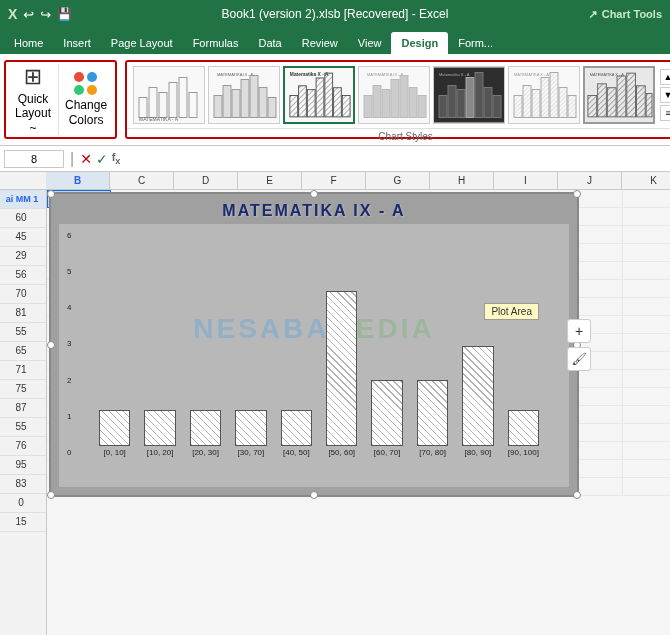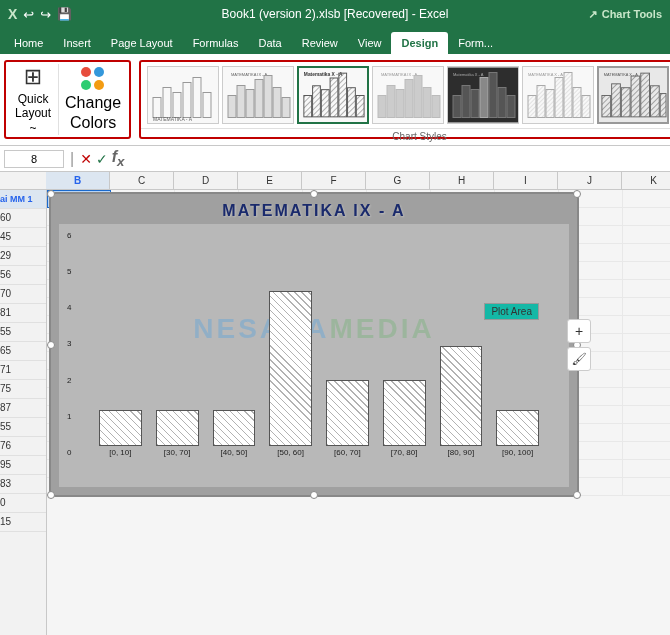--- a/index.html
+++ b/index.html
@@ -89,21 +89,21 @@
       gap: 2px;
     }
     .colors-dots {
       display: grid;
       grid-template-columns: 1fr 1fr;
       gap: 2px;
       width: 24px;
       height: 24px;
     }
     .dot { width: 10px; height: 10px; border-radius: 50%; }
-    .btn-label { font-size: 16px; text-align: center; line-height: 1.2; }
+    .btn-label { font-size: 12px; text-align: center; line-height: 1.2; }
 
     
     .chart-styles-group {
       border: 2px solid #c00000;
       border-radius: 3px;
       margin: 2px 4px;
       display: flex;
       flex-direction: column;
       flex: 1;
     }
@@ -210,21 +210,21 @@
     }
     .row-headers {
       display: flex;
       flex-direction: column;
       background: #f2f2f2;
       min-width: 46px;
       border-right: 1px solid #c8c8c8;
     }
     .row-header {
       height: 19px;
-      text-align: left;
+      text-align: center;
       padding-right: 4px;
       border-bottom: 1px solid #e0e0e0;
       font-size: 10px;
       color: #333;
       line-height: 18px;
       min-width: 46px;
     }
     .row-header.highlight { background: #dce6f1; color: #2563eb; font-weight: bold; }
 
     .cells-area {
@@ -339,21 +339,21 @@
     }
     .y-tick {
       font-size: 8px;
       color: #222;
       line-height: 1;
     }
     .plot-area-label {
       position: absolute;
       right: 30px;
       top: 30%;
-      background: #14b8a6;
+      background: #fef9c3;
       border: 1px solid #999;
       padding: 2px 6px;
       font-size: 10px;
       color: #333;
     }
     
     .chart-handle-right {
       position: absolute;
       right: -14px;
       top: 50%;
@@ -556,21 +556,21 @@
   </div>
 
 </div>
 
 <div class="formula-bar">
   <input type="text" class="name-box" value="8" style="">
   <span class="formula-divider">|</span>
   <div class="formula-icons">
     <span class="formula-icon cancel">✕</span>
     <span class="formula-icon confirm">✓</span>
-    <span class="formula-icon" style="font-size:16px;font-style:italic;font-weight:bold;">f<sub>x</sub></span>
+    <span class="formula-icon" style="font-size:11px;font-weight:bold;">f<sub>x</sub></span>
   </div>
   <input type="text" class="formula-input" value="" style="">
 </div>
 
 <div class="spreadsheet">
 
   <div class="col-headers">
     <div class="col-header highlight">B</div>
     <div class="col-header">C</div>
     <div class="col-header">D</div>
@@ -700,20 +700,28 @@
 
           <div class="plot-area-label">Plot Area</div>
 
           <div class="chart-bars">
             <div class="bar-group">
               <div class="bar" style="height:36px;"></div>
               <div class="bar-label">[0, 10]</div>
             </div>
             <div class="bar-group">
               <div class="bar" style="height:36px;"></div>
+              <div class="bar-label">[10, 20]</div>
+            </div>
+            <div class="bar-group">
+              <div class="bar" style="height:36px;"></div>
+              <div class="bar-label">[20, 30]</div>
+            </div>
+            <div class="bar-group">
+              <div class="bar" style="height:36px;"></div>
               <div class="bar-label">[30, 70]</div>
             </div>
             <div class="bar-group">
               <div class="bar" style="height:36px;"></div>
               <div class="bar-label">[40, 50]</div>
             </div>
             <div class="bar-group">
               <div class="bar" style="height:155px;"></div>
               <div class="bar-label">[50, 60]</div>
             </div>

